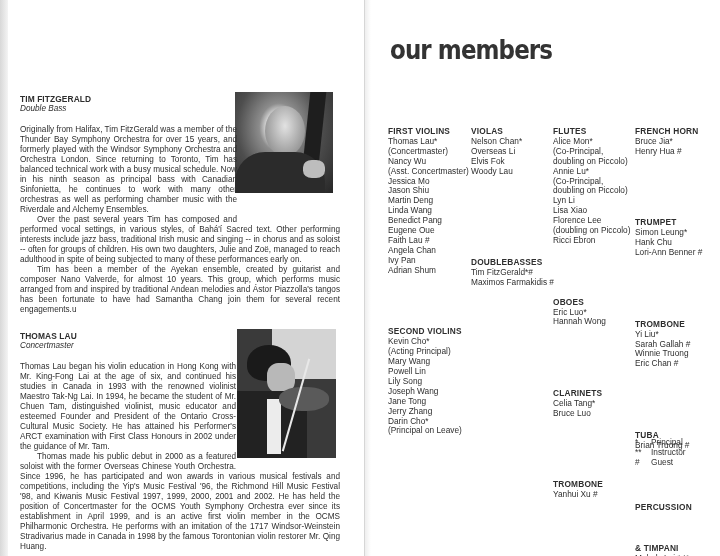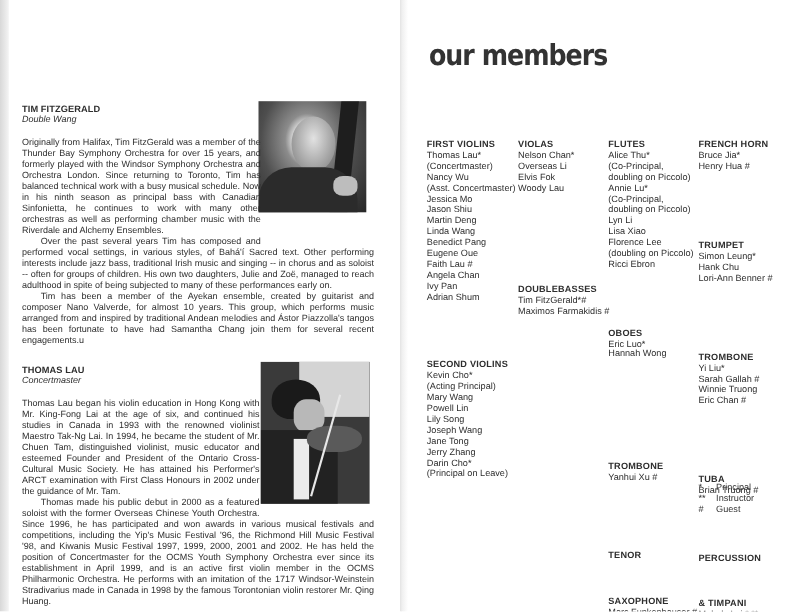--- a/index.html
+++ b/index.html
@@ -61,21 +61,21 @@
 
   <div class="photo photo-fitz">
     <div class="bass"></div>
     <div class="head"></div>
     <div class="body"></div>
     <div class="hand"></div>
   </div>
 
   <div class="bio" style="top: 94px;">
     <div class="bio-name">TIM FITZGERALD</div>
-    <div class="bio-role">Double Wang</div>
+    <div class="bio-role">Double Bass</div>
     <div class="wrap-box" style="width: 103px; height: 97px;"></div>
     <p>Originally from Halifax, Tim FitzGerald was a member of the Thunder Bay Symphony Orchestra for over 15 years, and formerly played with the Windsor Symphony Orchestra and Orchestra London. Since returning to Toronto, Tim has balanced technical work with a busy musical schedule. Now in his ninth season as principal bass with Canadian Sinfonietta, he continues to work with many other orchestras as well as performing chamber music with the Riverdale and Alchemy Ensembles.</p>
     <p class="indent">Over the past several years Tim has composed and performed vocal settings, in various styles, of Bahá'í Sacred text. Other performing interests include jazz bass, traditional Irish music and singing -- in chorus and as soloist -- often for groups of children. His own two daughters, Julie and Zoë, managed to reach adulthood in spite of being subjected to many of these performances early on.</p>
     <p class="indent">Tim has been a member of the Ayekan ensemble, created by guitarist and composer Nano Valverde, for almost 10 years. This group, which performs music arranged from and inspired by traditional Andean melodies and Ástor Piazzolla's tangos has been fortunate to have had Samantha Chang join them for several recent engagements.u</p>
   </div>
 
   <div class="photo photo-lau">
     <div class="wall"></div>
     <div class="hair"></div>
     <div class="face"></div>
@@ -140,39 +140,44 @@
       <div class="gap" style="height: 29.7px;"></div>
       <div>
         <div class="sec-head">DOUBLEBASSES</div>
         <div class="member">Tim FitzGerald*#</div>
         <div class="member">Maximos Farmakidis #</div>
       </div>
     </div>
   <div class="col" id="col2" style="left: 553px; top: 95px;">
       <div>
         <div class="sec-head">FLUTES</div>
-        <div class="member">Alice Thu*</div>
+        <div class="member">Alice Mon*</div>
         <div class="member note">(Co-Principal,</div>
         <div class="member note">doubling on Piccolo)</div>
         <div class="member">Annie Lu*</div>
         <div class="member note">(Co-Principal,</div>
         <div class="member note">doubling on Piccolo)</div>
         <div class="member note">Lyn Li</div>
         <div class="member">Lisa Xiao</div>
         <div class="member">Florence Lee</div>
         <div class="member note">(doubling on Piccolo)</div>
         <div class="member">Ricci Ebron</div>
       </div>
       <div class="gap" style="height: 19.8px;"></div>
       <div>
         <div class="sec-head">OBOES</div>
         <div class="member">Eric Luo*</div>
         <div class="member">Hannah Wong</div>
       </div>
       <div class="gap" style="height: 29.7px;"></div>
+      <div>
+        <div class="sec-head">CLARINETS</div>
+        <div class="member">Celia Tang*</div>
+        <div class="member">Bruce Luo</div>
+      </div>
       <div class="gap" style="height: 29.7px;"></div>
       <div>
         <div class="sec-head">TROMBONE</div>
         <div class="member">Yanhui Xu #</div>
       </div>
       <div class="gap" style="height: 29.7px;"></div>
       <div>
         <div class="sec-head">TENOR</div>
         <div class="sec-head">SAXOPHONE</div>
         <div class="member">Marc Funkenhauser #</div>

